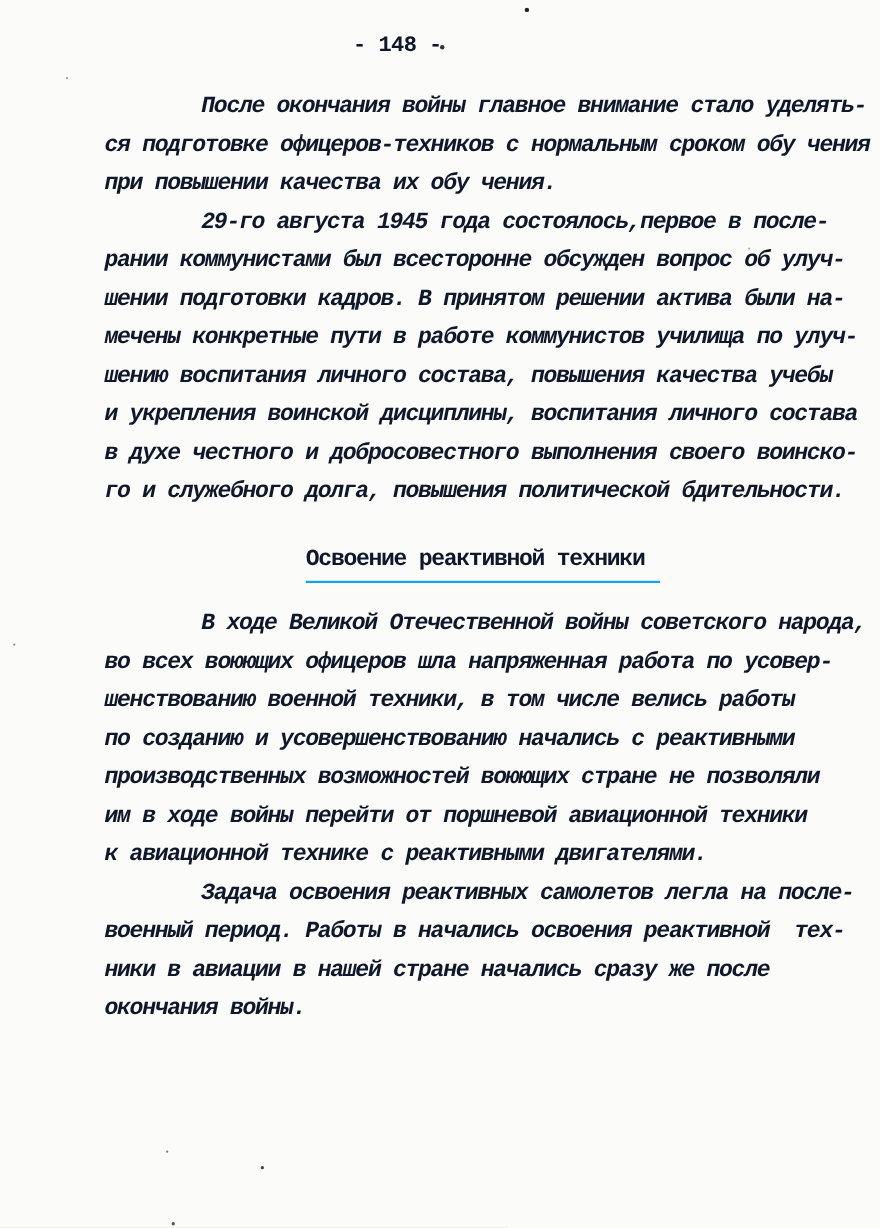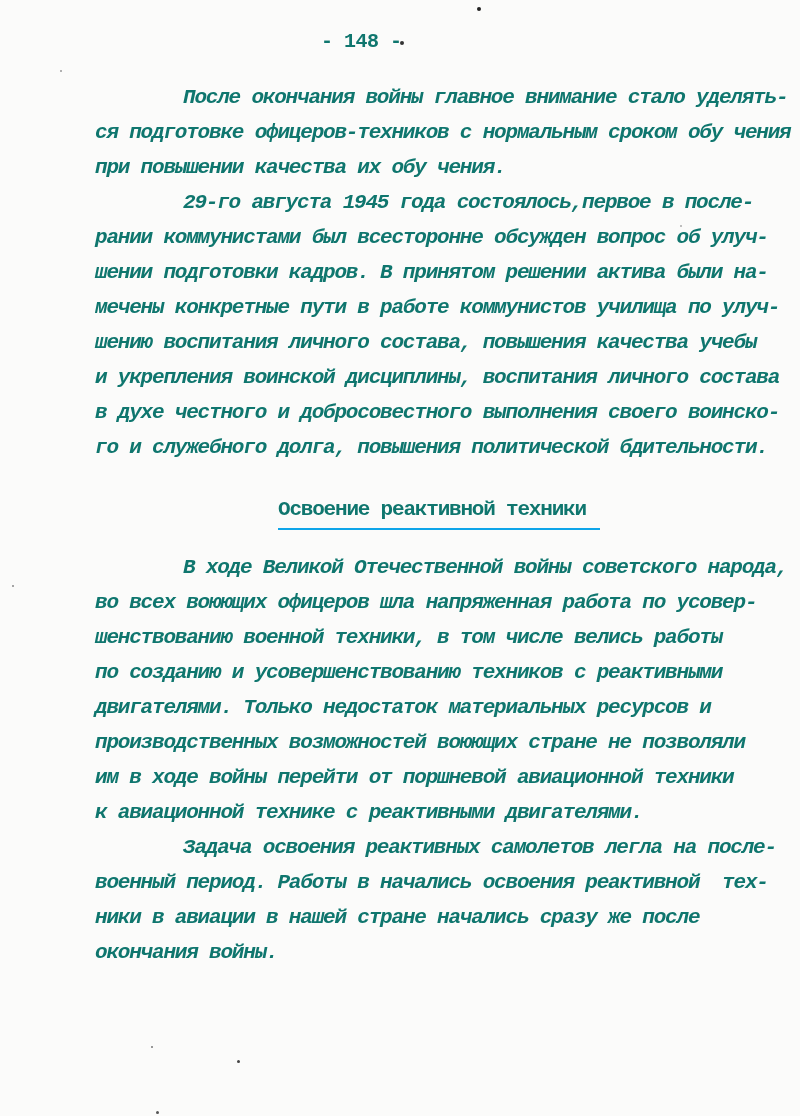--- a/index.html
+++ b/index.html
@@ -46,21 +46,21 @@
     padding:0 14px 1px 0;
   }
   .speck {
     position:absolute;
     border-radius:50%;
   }
 </style>
 </head>
 <body>
 
-<div class="page" style="background: rgb(251, 251, 250); color: #0f766e;">
+<div class="page" style="background: rgb(251, 251, 250); color: #0f172a;">
   <div class="page-number">- 148 -</div>
 
   <div class="doc-body">
       <div class="para">
         <div class="line indent">После окончания войны главное внимание стало уделять-</div>
         <div class="line">ся подготовке офицеров-техников с нормальным сроком обу чения</div>
         <div class="line">при повышении качества их обу чения.</div>
       </div>
       <div class="para">
         <div class="line indent">29-го августа 1945 года состоялось,первое в после-</div>
@@ -70,22 +70,21 @@
         <div class="line">шению воспитания личного состава, повышения качества учебы</div>
         <div class="line">и укрепления воинской дисциплины, воспитания личного состава</div>
         <div class="line">в духе честного и добросовестного выполнения своего воинско-</div>
         <div class="line">го и служебного долга, повышения политической бдительности.</div>
       </div>
       <div class="heading-block">Освоение реактивной техники</div>
       <div class="para">
         <div class="line indent">В ходе Великой Отечественной войны советского народа,</div>
         <div class="line">во всех воюющих офицеров шла напряженная работа по усовер-</div>
         <div class="line">шенствованию военной техники, в том числе велись работы</div>
-        <div class="line">по созданию и усовершенствованию техников с реактивными</div>
-        <div class="line">двигателями. Только недостаток материальных ресурсов и</div>
+        <div class="line">по созданию и усовершенствованию начались с реактивными</div>
         <div class="line">производственных возможностей воюющих стране не позволяли</div>
         <div class="line">им в ходе войны перейти от поршневой авиационной техники</div>
         <div class="line">к авиационной технике с реактивными двигателями.</div>
       </div>
       <div class="para">
         <div class="line indent">Задача освоения реактивных самолетов легла на после-</div>
         <div class="line">военный период. Работы в начались освоения реактивной  тех-</div>
         <div class="line">ники в авиации в нашей стране начались сразу же после</div>
         <div class="line">окончания войны.</div>
       </div>

